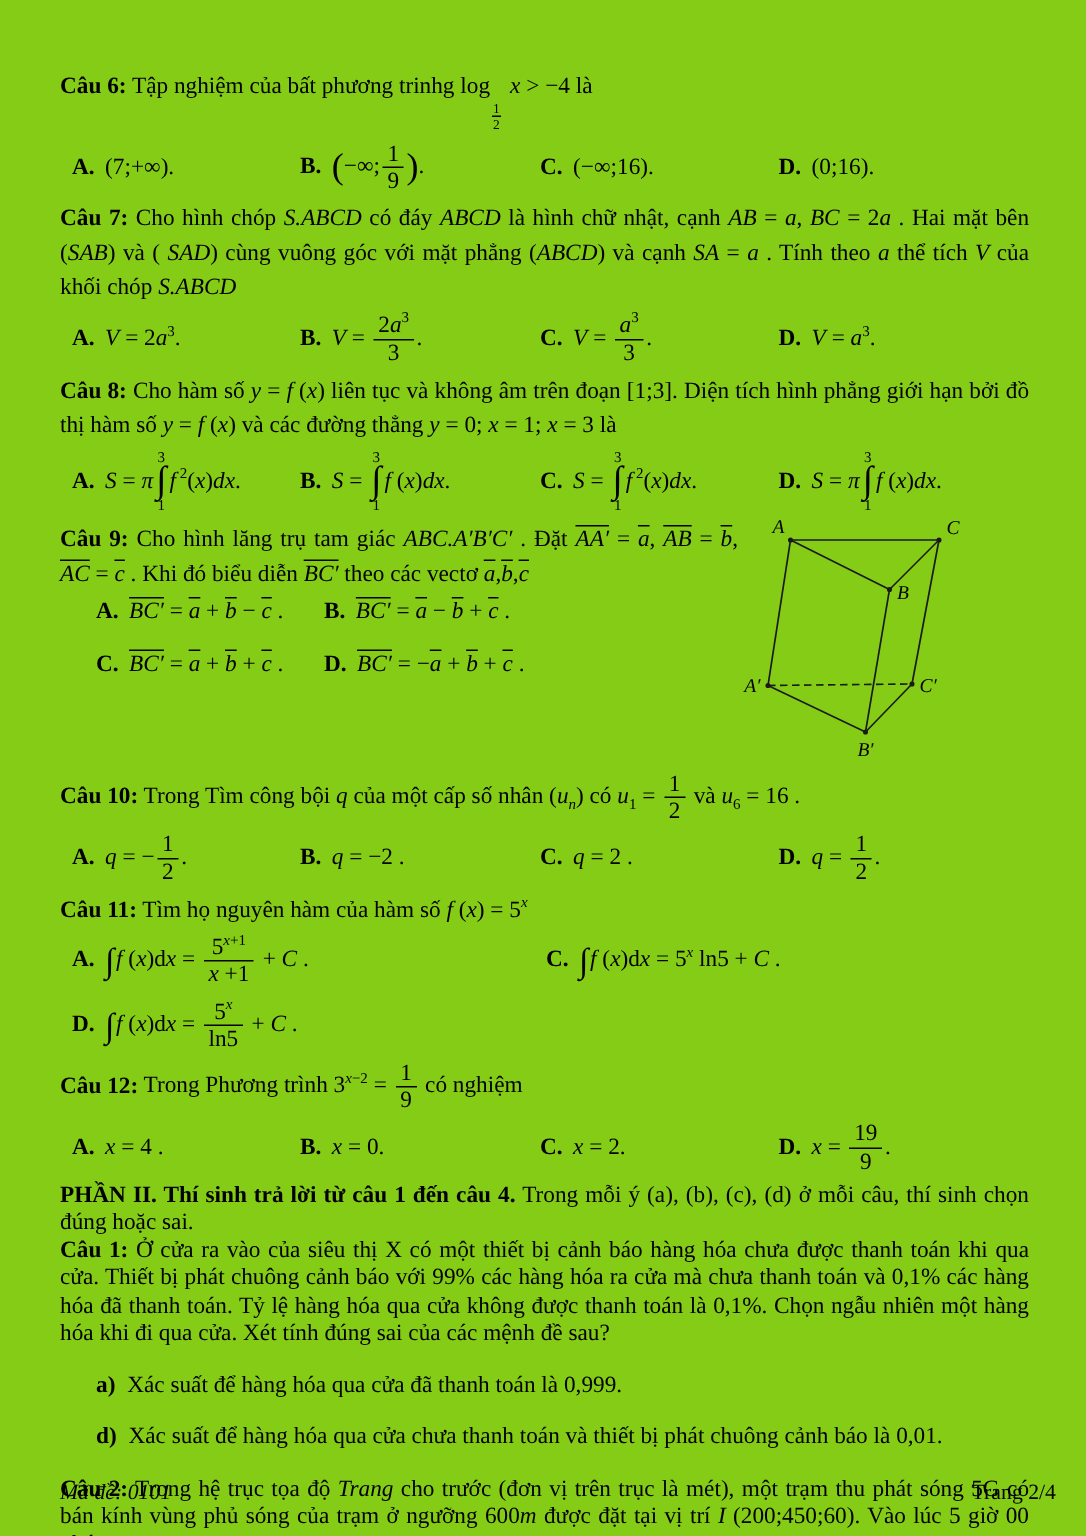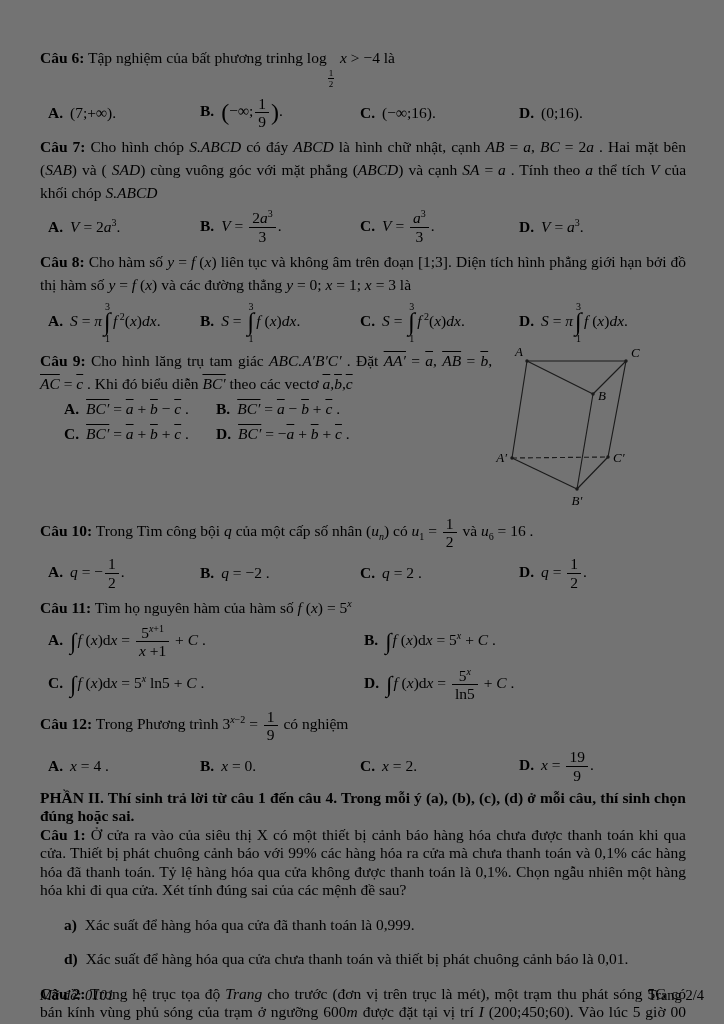--- a/index.html
+++ b/index.html
@@ -1,24 +1,24 @@
 <!DOCTYPE html>
 <html><head>
 <meta charset="utf-8">
 <style>
   html,body{margin:0;padding:0;background:#ffffff;}
-  .page{width:724px;height:1024px;position:relative;background:#737373;color:#000;
+  .page{width:724px;height:1024px;position:relative;background:#84cc16;color:#000;
         font-family:"Liberation Serif","DejaVu Serif",serif;overflow:hidden;}
   .content{position:absolute;left:40px;width:646px;top:46px;font-size:15.5px;}
   .qb{margin:0 0 3px 0;}
   .qt{margin:0;line-height:23px;text-align:justify;}
   .qlabel{font-weight:bold;}
   .opts{display:grid;align-items:center;margin:5px 0 5px 0;}
   .opts4{grid-template-columns:152px 160px 159px auto;padding-left:8px;}
-  .opts2a{grid-template-columns:152px auto;padding-left:24px;width:420px;row-gap:7px;}
+  .opts2a{grid-template-columns:152px auto;padding-left:24px;width:420px;row-gap:17px;}
   .opts2b{grid-template-columns:316px auto;padding-left:8px;row-gap:7px;}
   .opt{white-space:nowrap;}
   .okey{font-weight:bold;margin-right:7px;}
   i{font-style:italic;}
   sup{font-size:10px;vertical-align:super;line-height:0;}
   sub{font-size:10px;vertical-align:sub;line-height:0;}
   .fr{display:inline-flex;flex-direction:column;text-align:center;vertical-align:middle;
       margin:0 2px;line-height:1.12;}
   .fr .t{border-bottom:1px solid #000;padding:0 3px;}
   .fr .b{padding:0 3px;}
@@ -30,21 +30,21 @@
   .intg .l{font-size:10px;line-height:1.1;}
   .intg .s{font-size:25px;line-height:0.82;}
   .ints{font-size:23px;vertical-align:middle;line-height:1;margin-right:1px;}
   .bp{font-size:24px;vertical-align:middle;line-height:1;font-weight:normal;}
   .ol{text-decoration:overline;}
   .q9wrap{position:relative;min-height:163px;}
   .q9wrap .qt{width:452px;}
   .fig{position:absolute;left:452px;top:-6px;}
   .fig text{font-style:italic;font-size:13px;font-family:"Liberation Serif",serif;}
   .p2 .qt{line-height:18.5px;}
-  .p2head{margin:4px 0 0 0;line-height:18.5px;text-align:justify;font-weight:bold;}
+  .p2head{margin:4px 0 0 0;line-height:18.5px;text-align:justify;}
   .stmt{margin:16px;padding-left:8px;line-height:18.5px;}
   .stmtkey{font-weight:bold;margin-right:4px;}
   .footer{position:absolute;left:40px;right:20px;top:987px;display:flex;
           justify-content:space-between;font-size:14.5px;}
   .footer .code{font-style:italic;}
 </style>
 </head>
 <body>
 
 <div class="page">
@@ -164,21 +164,20 @@
       </div>
     </div>
 
     <div class="qb">
       <p class="qt"><b class="qlabel">Câu 11:</b><span> Tìm họ nguyên hàm của hàm số <i>f</i> (<i>x</i>) = 5<sup><i>x</i></sup></span></p>
       <div class="opts opts2b">
         <span class="opt"><b class="okey">A.</b><span><span class="ints">∫</span><i>f</i> (<i>x</i>)d<i>x</i> = <span class="fr">
                 <span class="t">5<sup><i>x</i>+1</sup></span>
                 <span class="b"><i>x</i> +1</span>
               </span> + <i>C</i> .</span></span>
-        <span class="opt"><b class="okey">B.</b><span><span class="ints">∫</span><i>f</i> (<i>x</i>)d<i>x</i> = 5<sup><i>x</i></sup> + <i>C</i> .</span></span>
         <span class="opt"><b class="okey">C.</b><span><span class="ints">∫</span><i>f</i> (<i>x</i>)d<i>x</i> = 5<sup><i>x</i></sup> ln5 + <i>C</i> .</span></span>
         <span class="opt"><b class="okey">D.</b><span><span class="ints">∫</span><i>f</i> (<i>x</i>)d<i>x</i> = <span class="fr">
                 <span class="t">5<sup><i>x</i></sup></span>
                 <span class="b">ln5</span>
               </span> + <i>C</i> .</span></span>
       </div>
     </div>
 
     <div class="qb">
       <p class="qt"><b class="qlabel">Câu 12:</b><span> Trong Phương trình 3<sup><i>x</i>−2</sup> = <span class="fr">

